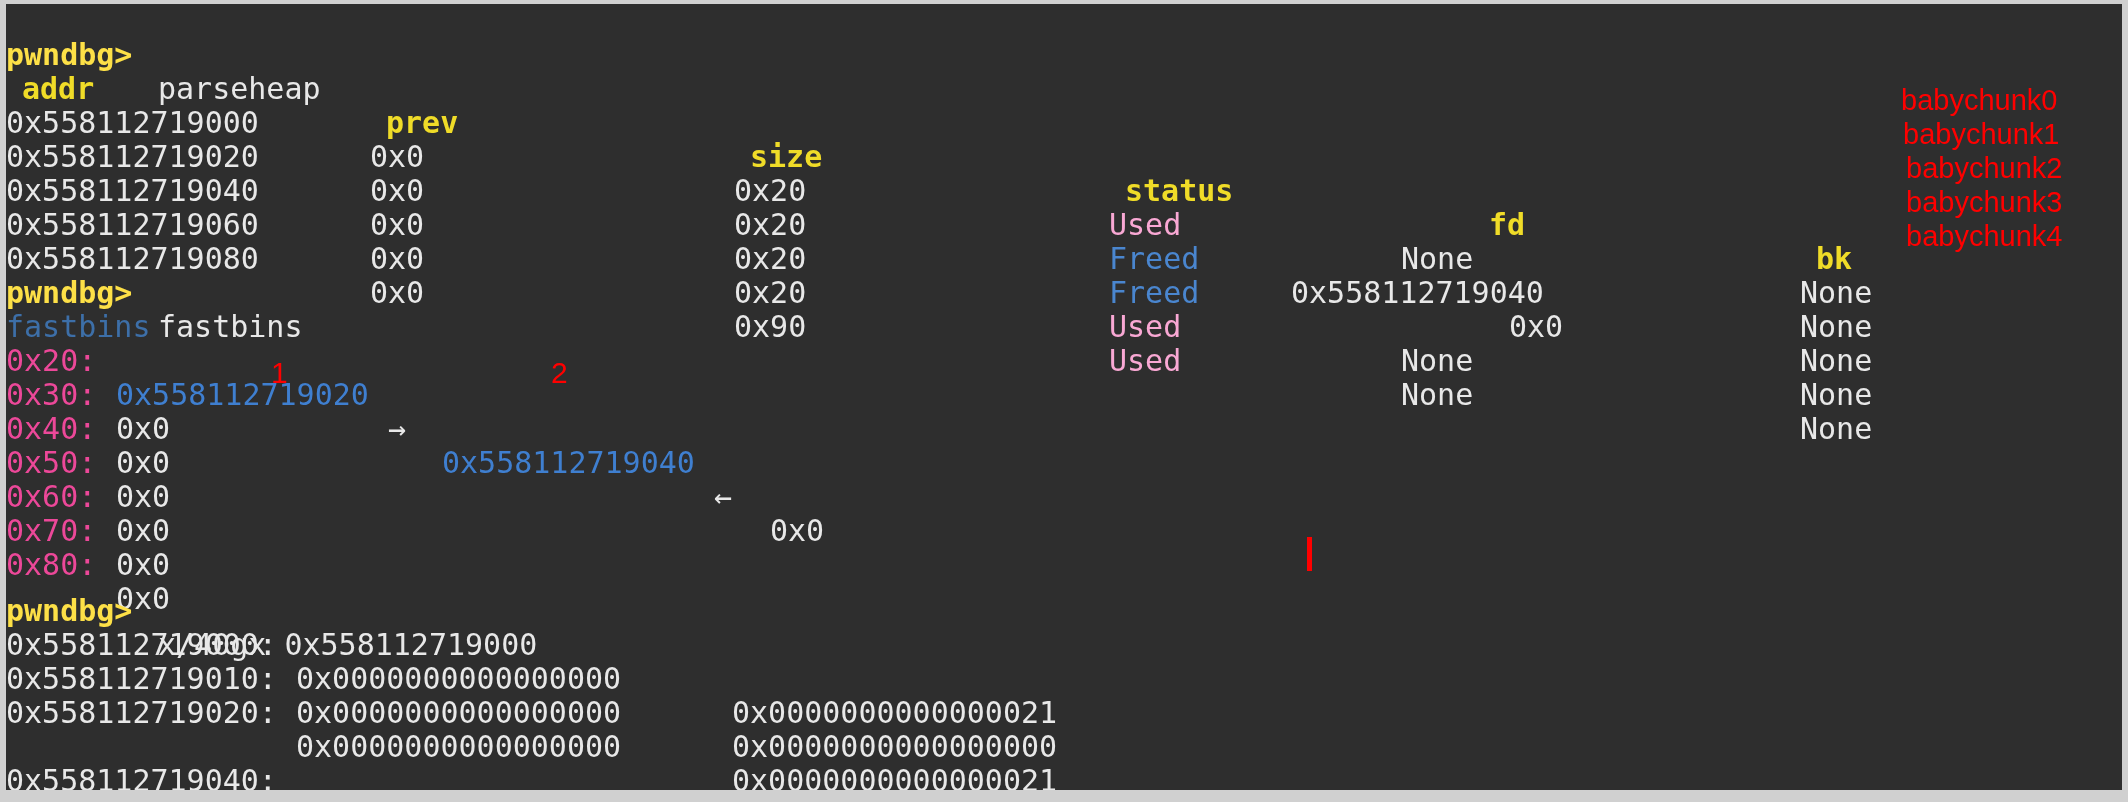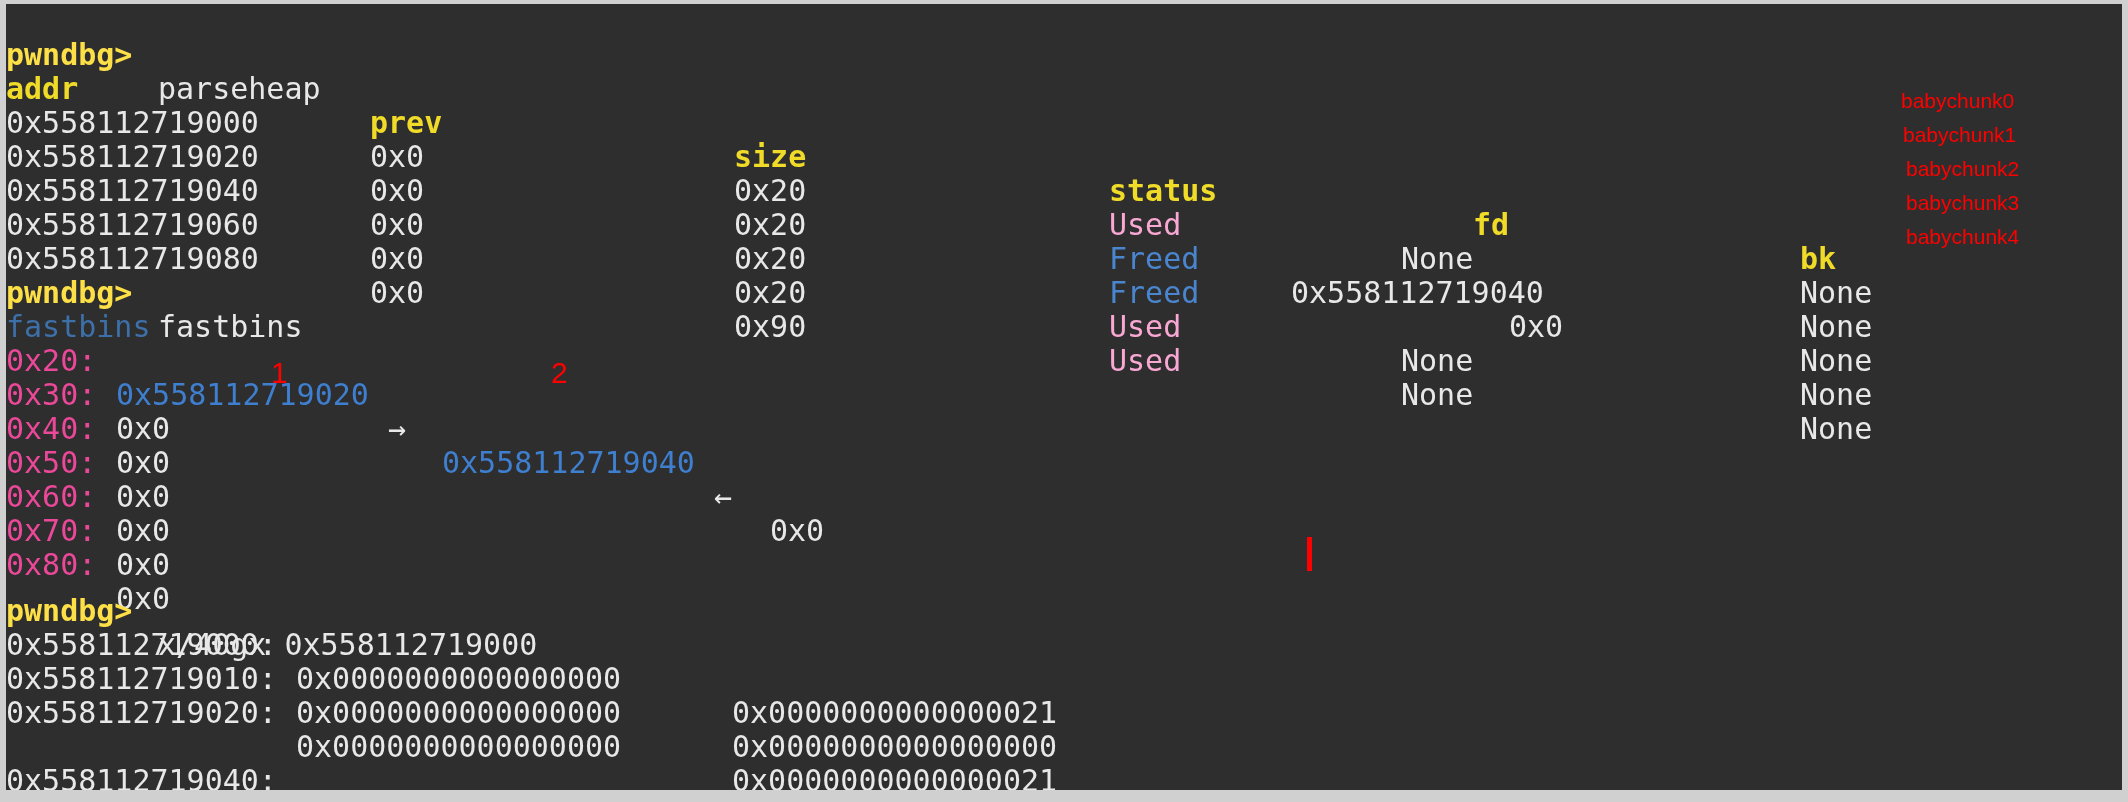--- a/index.html
+++ b/index.html
@@ -50,39 +50,39 @@
   .fg-olive   { color: #ec4899; }
   .fg-blue    { color: #3f7fd0; }
   .fg-lblue   { color: #4a86cf; }
   .fg-grayblue{ color: #3d6fa8; }
 
   
   .ann {
     position: absolute;
     font-family: "Liberation Sans", sans-serif;
     color: #ff0000;
-    font-size: 21px;
+    font-size: 29px;
     line-height: 29px;
     white-space: pre;
   }
   .ann-num {
     position: absolute;
     font-family: "Liberation Sans", sans-serif;
     color: #ff0000;
     font-size: 30px;
     line-height: 30px;
     font-weight: 400;
     white-space: pre;
   }
   .caret {
     position: absolute;
     width: 5px;
     background: #ff0000;
   }
-  .hdr { font-weight: bold; }
+  .hdr { font-weight: bold; padding-left: 16px; }
   .prompt { font-weight: bold; }
 </style>
 </head>
 <body>
 
 <div id="screen">
   <div id="term">
 
     <div class="line" style="top:0px;">
       <span class="cell prompt fg-red" style="left:0px;">pwndbg&gt;</span>

